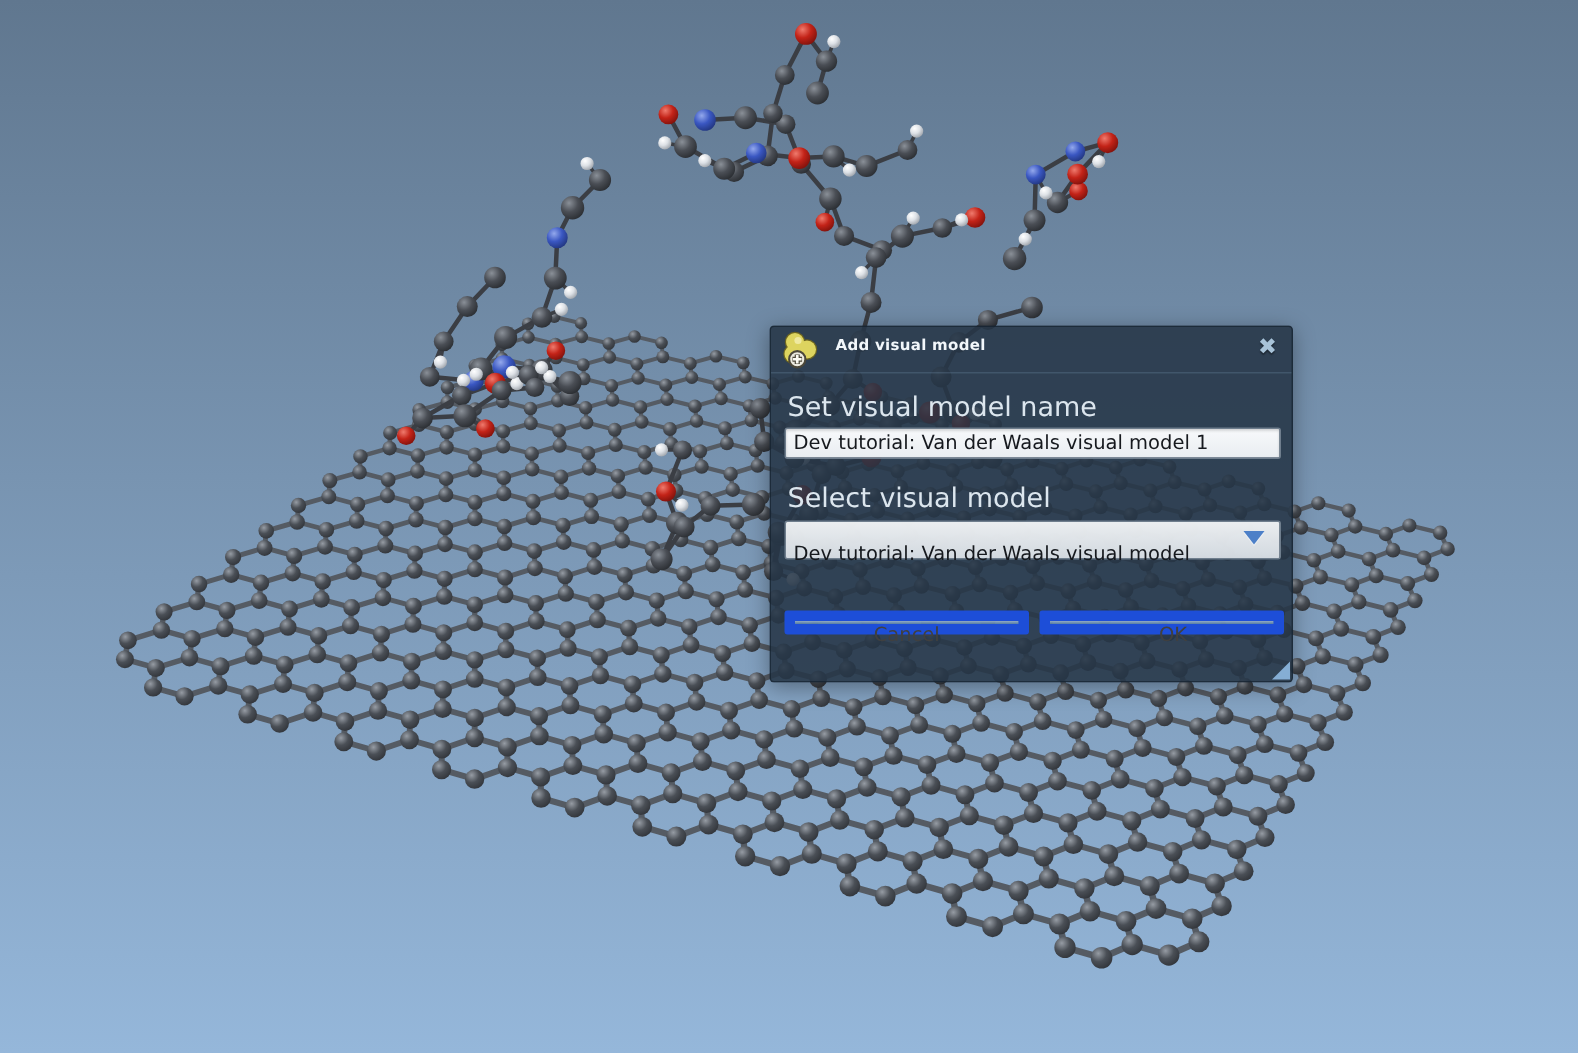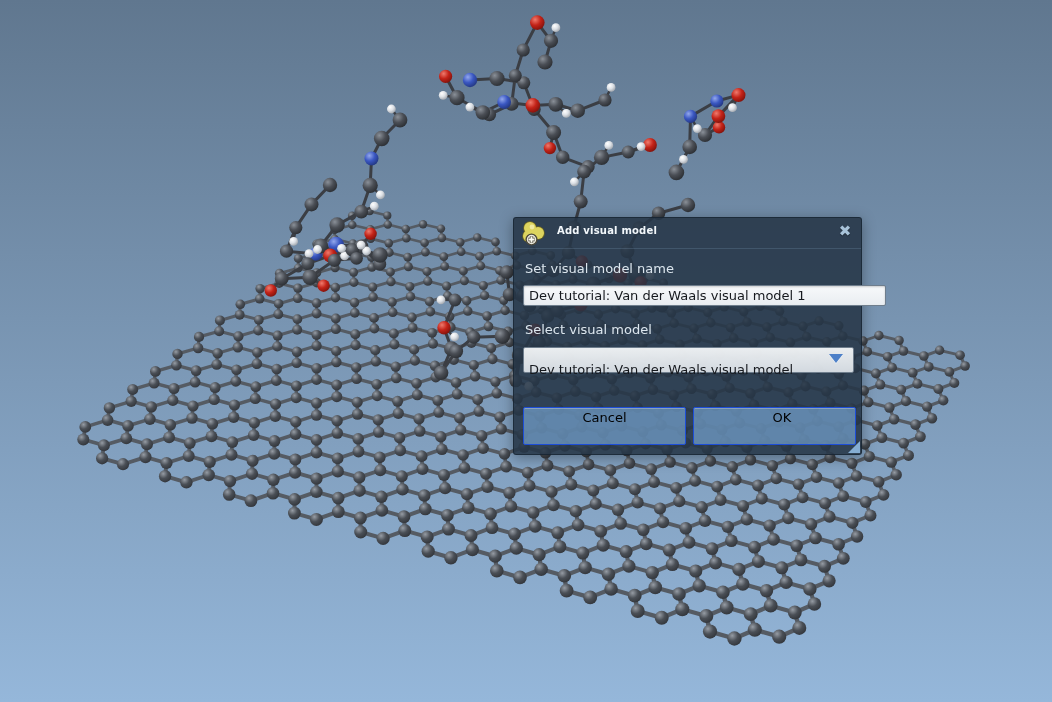--- a/index.html
+++ b/index.html
@@ -28,25 +28,25 @@
   .dlg-title{
     position:absolute;left:43px;top:7px;
     font-size:10px;font-weight:bold;color:#f2f7fb;letter-spacing:0.2px;
   }
   .close-btn{
     position:absolute;right:7px;top:4px;width:18px;height:18px;
     color:#a8c3d9;font-size:15px;font-weight:bold;line-height:18px;
     text-align:center;cursor:pointer;user-select:none;
     text-shadow:0 1px 1px rgba(0,0,0,0.4);
   }
-  .field-label{position:absolute;left:11px;font-size:13px;color:#dce6ee;}
+  .field-label{position:absolute;left:11px;font-size:18px;color:#dce6ee;}
   .lbl-name{top:43px;}
   .lbl-select{top:104px;text-align:center;}
   .name-input{
-    position:absolute;left:9px;top:67px;width:363px;height:21px;
+    position:absolute;left:9px;top:67px;width:331px;height:21px;
     box-sizing:border-box;
     background:linear-gradient(#f7f9fb,#e9edf1);
     border:1px solid #6f7e8d;border-radius:2px;
     font-family:"DejaVu Sans","Liberation Sans",sans-serif;
     font-size:13px;color:#16191e;padding:0 5px;
     box-shadow:inset 0 1px 2px rgba(0,0,0,0.18);
   }
   .dropdown{
     position:absolute;left:9px;top:129px;width:331px;height:21px;
     box-sizing:border-box;
@@ -55,25 +55,25 @@
     font-size:13px;color:#16191e;line-height:19px;padding:12px 5px;
     cursor:pointer;
   }
   .dd-arrow{
     position:absolute;right:10px;top:6px;width:0;height:0;
     border-left:7px solid transparent;border-right:7px solid transparent;
     border-top:9px solid #4d80c8;
     filter:drop-shadow(0 1px 0 rgba(255,255,255,0.5));
   }
   .dlg-btn{
-    position:absolute;top:189px;height:38px;box-sizing:border-box;
+    position:absolute;top:189px;height:16px;box-sizing:border-box;
     background:rgba(128,178,226,0.60);
-    border:1px solid #1d4ed8;border-radius:2px;
+    border:7px solid #1d4ed8;border-radius:2px;
     font-family:"DejaVu Sans","Liberation Sans",sans-serif;
-    font-size:13px;color:#000000;text-align:center;line-height:20px;
+    font-size:13px;color:#404040;text-align:center;line-height:20px;
     cursor:pointer;
     box-shadow:inset 0 1px 0 rgba(255,255,255,0.25);
   }
   .btn-cancel{left:9px;width:163px;}
   .btn-ok{left:179px;width:163px;padding-left:15px;}
   .resize-handle{
     position:absolute;right:1px;bottom:1px;width:0;height:0;
     border-left:12px solid transparent;
     border-bottom:12px solid #85aed4;
     cursor:nwse-resize;

